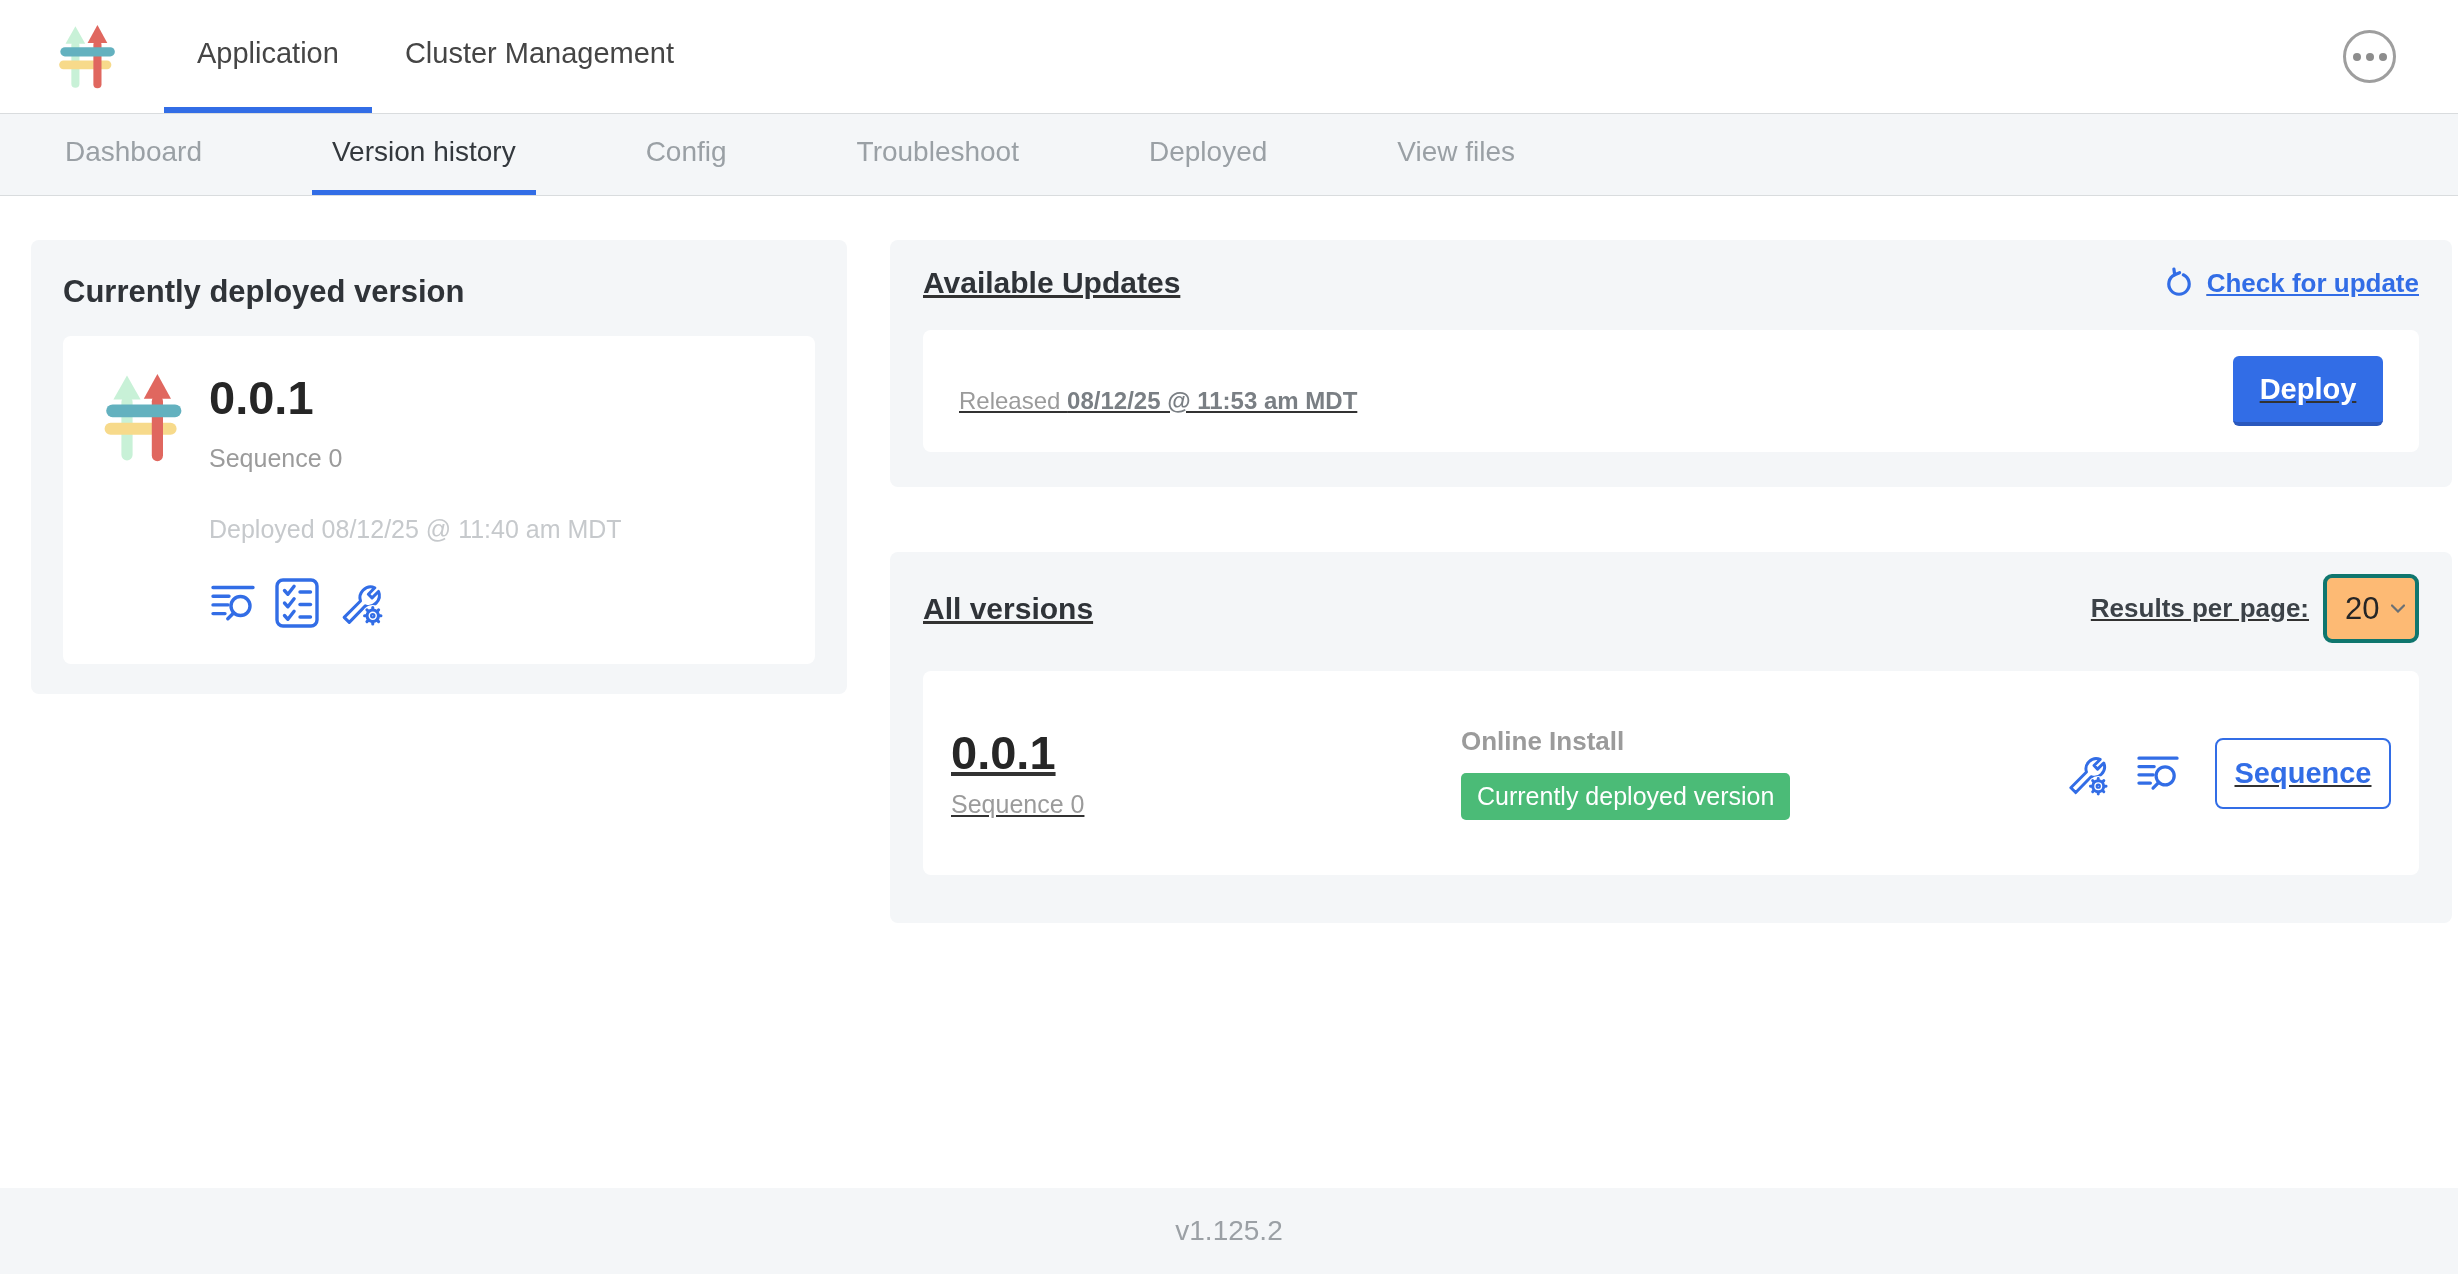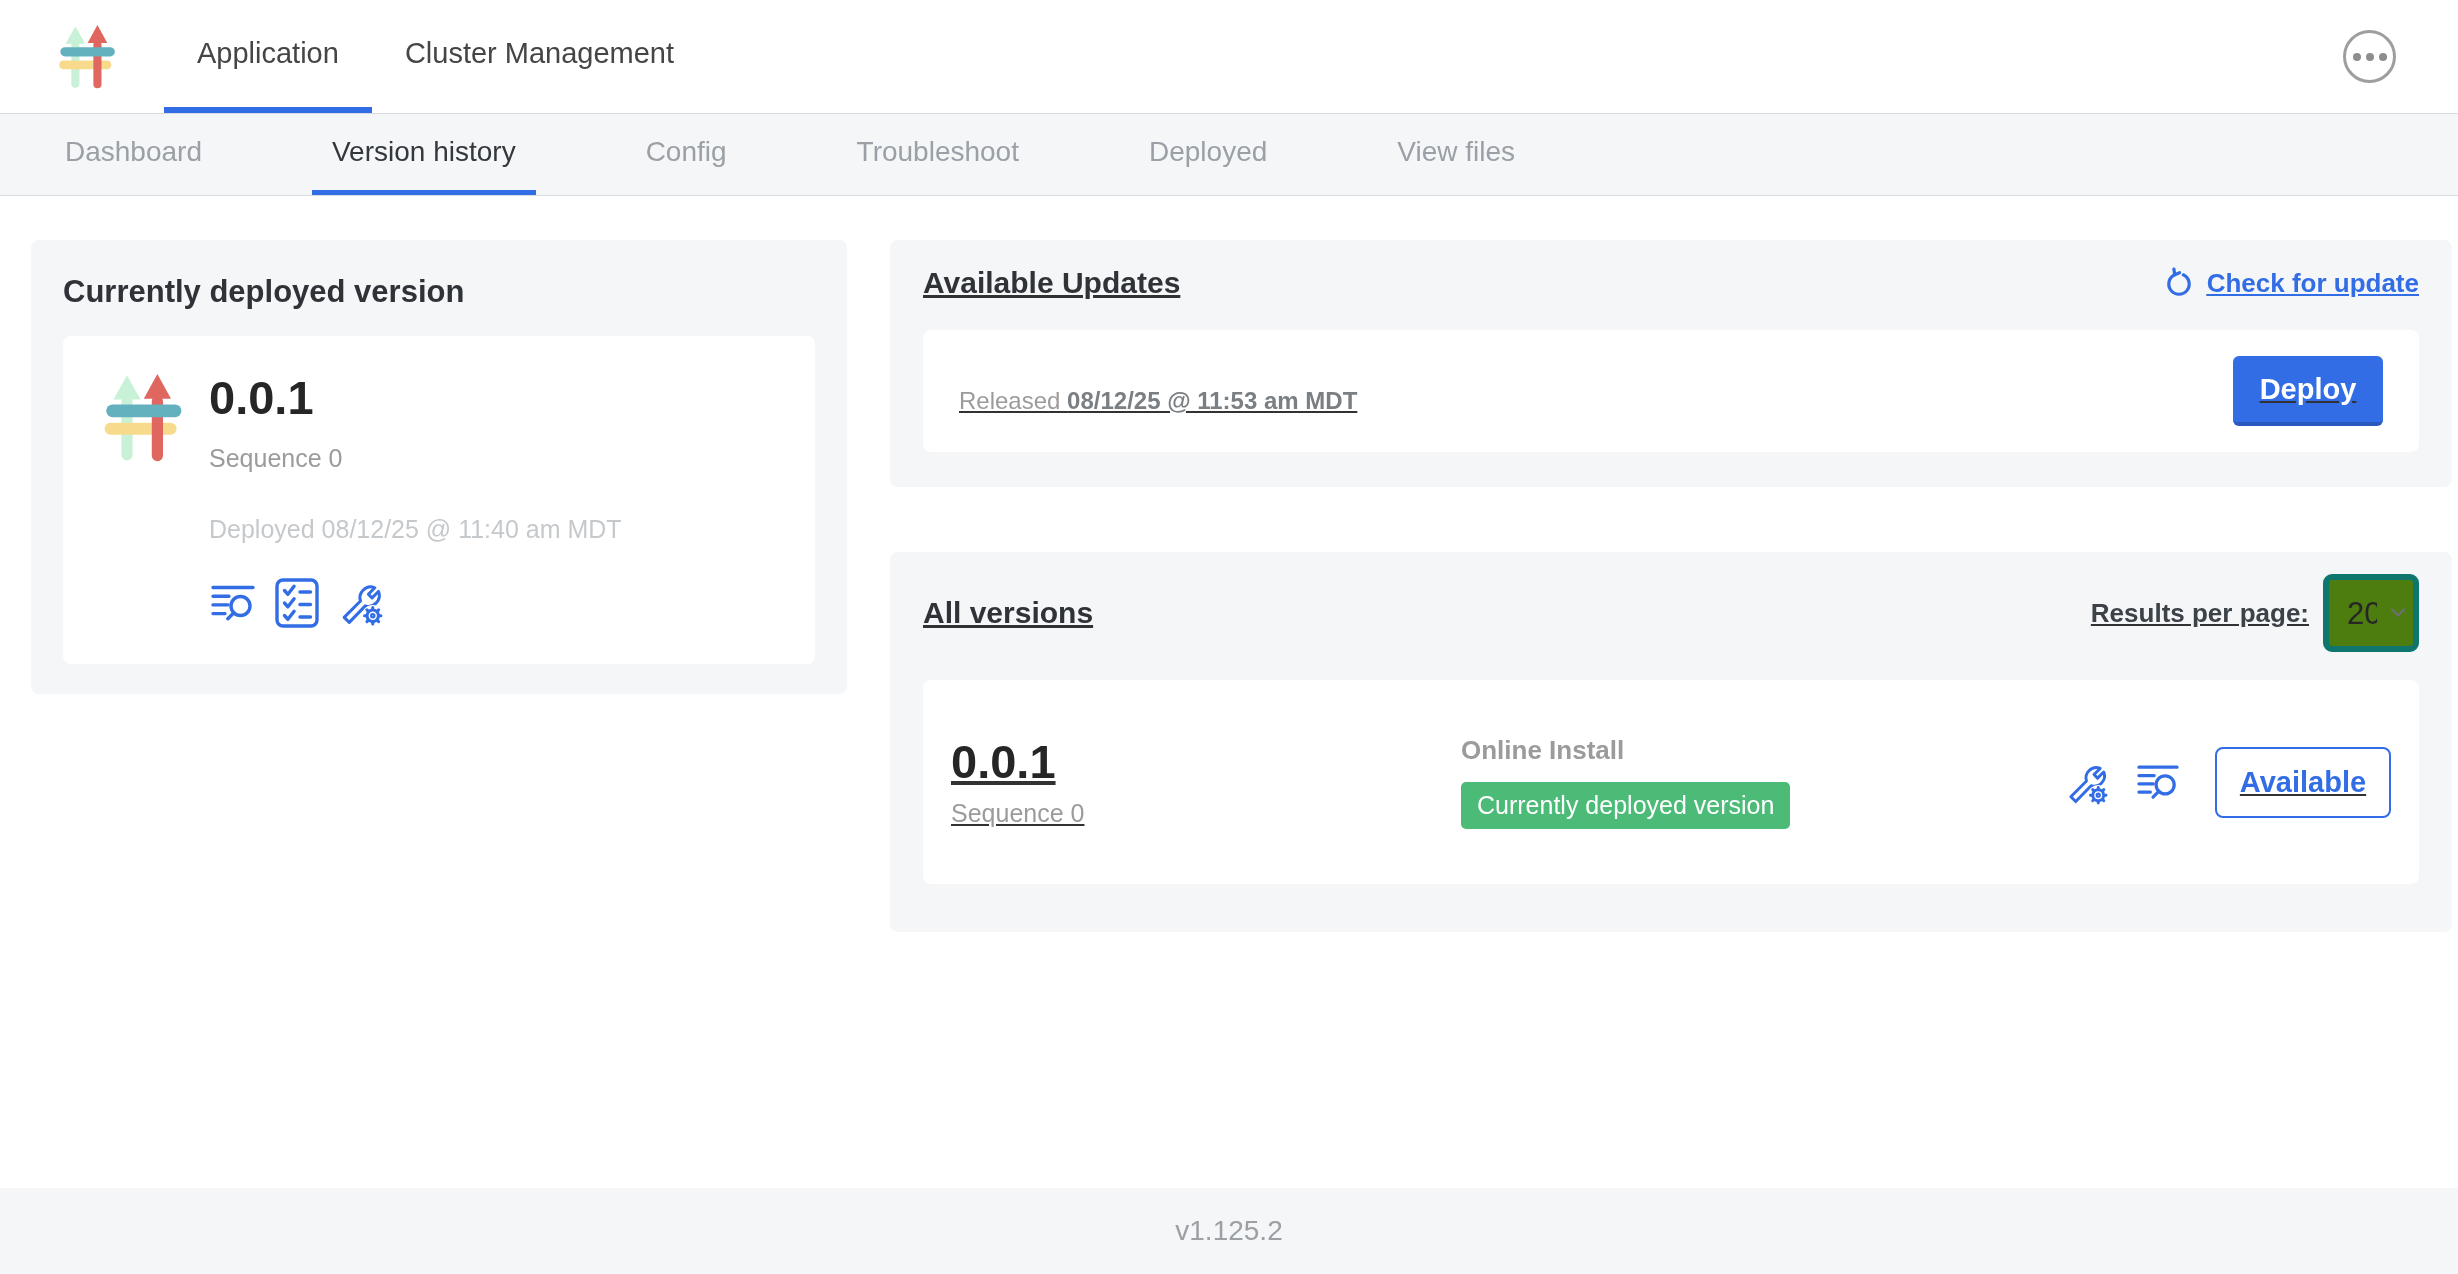--- a/index.html
+++ b/index.html
@@ -90,23 +90,23 @@
     border: none; border-bottom: 4px solid var(--accent-dark);
     border-radius: 6px; color: #fff; font-size: 29px; font-weight: bold;
     font-family: inherit; cursor: pointer;
   }
 
   .allversions-panel { margin-top: 65px; padding: 22px 33px 48px 33px; }
   .results-ctl { display: flex; align-items: center; gap: 14px; }
   .results-label { font-size: 26px; font-weight: 600; color: #3c4248; }
   .select-wrap { position: relative; }
   .select-wrap select {
-    width: 96px; height: 78px; font-size: 31px; color: #262626;
-    padding: 0 36px 0 18px; border: 6px solid #0f766e; border-radius: 9px;
-    background: #4d7c0f; appearance: none; -webkit-appearance: none;
+    width: 96px; height: 69px; font-size: 31px; color: #262626;
+    padding: 0 36px 0 18px; border: 4px solid #0f766e; border-radius: 9px;
+    background: #fdba74; appearance: none; -webkit-appearance: none;
     font-family: inherit; cursor: pointer;
   }
   .select-wrap .chevron { position: absolute; right: 14px; top: 50%; margin-top: -5px; pointer-events: none; }
 
   .version-row {
     margin-top: 28px; background: #fff; border-radius: 8px;
     height: 204px; display: flex; align-items: center;
     position: relative; padding: 0 28px;
   }
   .vr-left .sequence-text { margin-top: 12px; }
@@ -278,21 +278,21 @@
           <div class="install-type">Online Install</div>
           <span class="deployed-badge">Currently deployed version</span>
         </div>
         <div class="vr-right row-icons">
           <svg width="45" height="45" viewBox="0 0 46 46">
               <use href="#def-wrench"></use>
             </svg>
           <svg width="46" height="40" viewBox="0 0 48 42">
               <use href="#def-logs"></use>
             </svg>
-          <button class="redeploy-btn">Available</button>
+          <button class="redeploy-btn">Sequence</button>
         </div>
       </div>
     </section>
 
   </div>
 </main>
 
 <footer class="footer">
   <span>v1.125.2</span>
 </footer>

